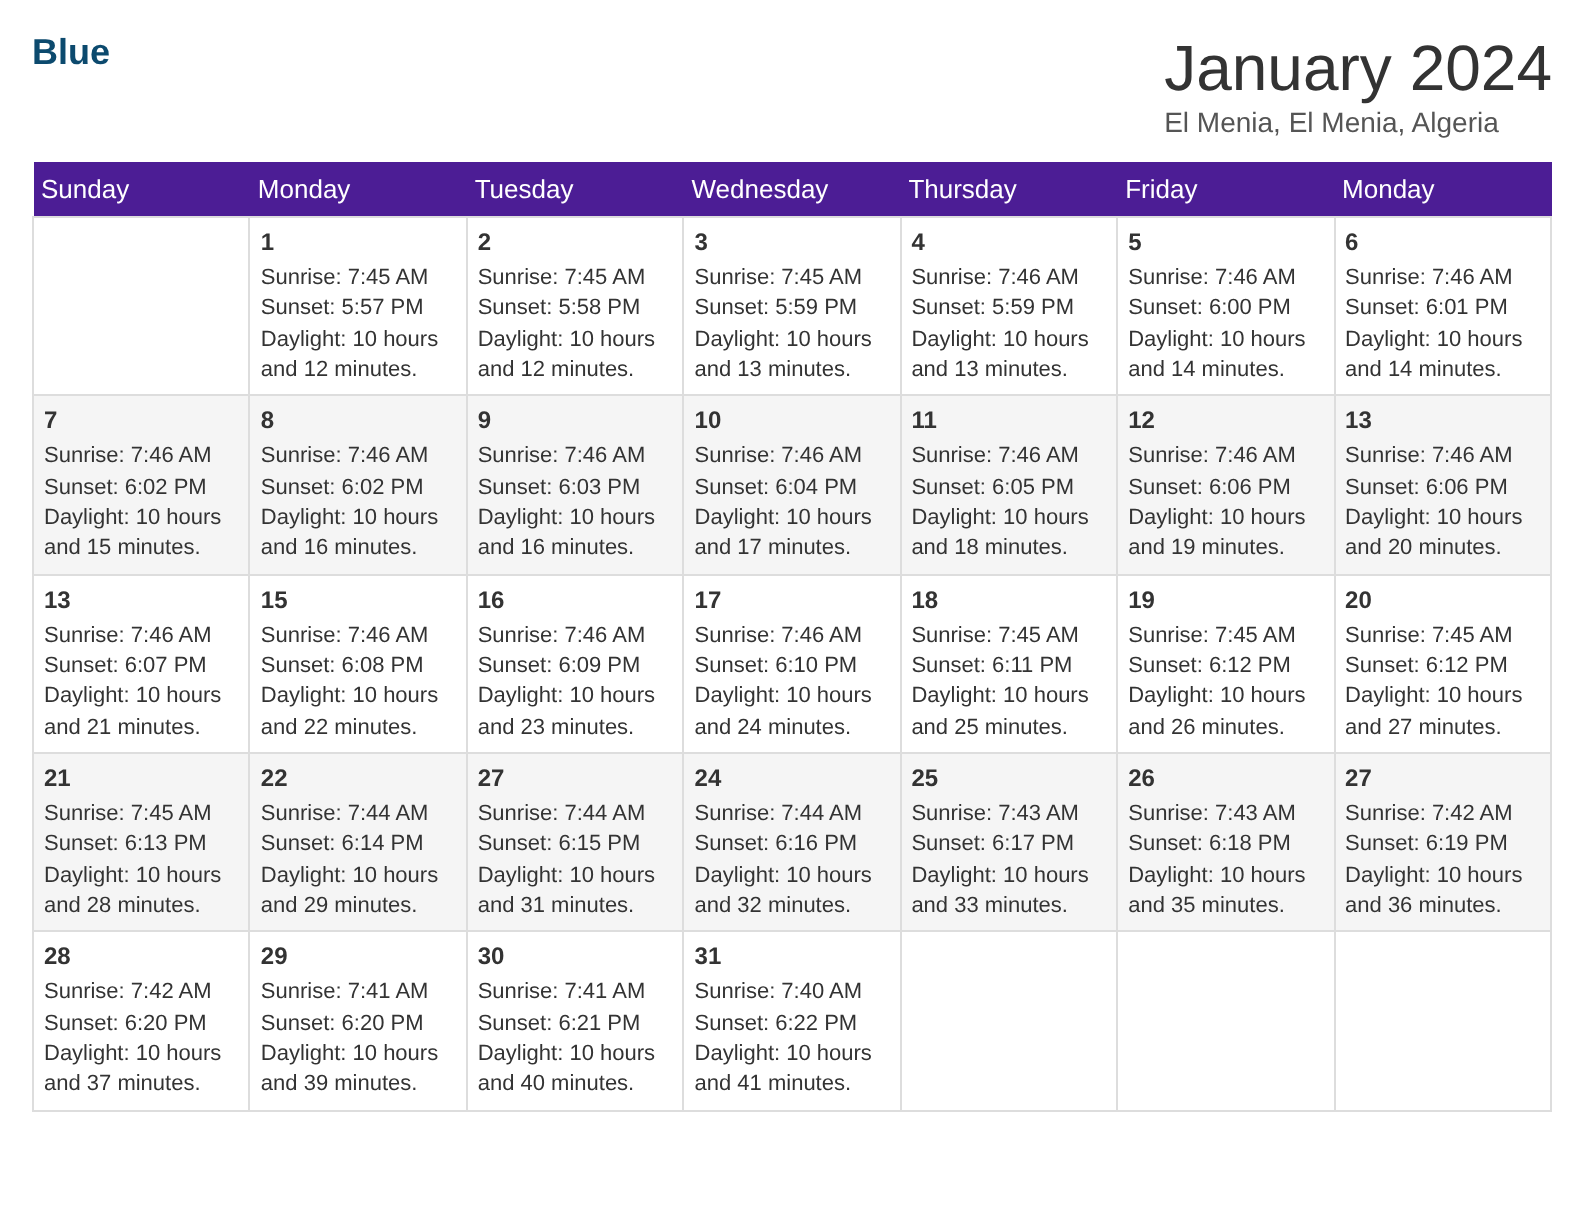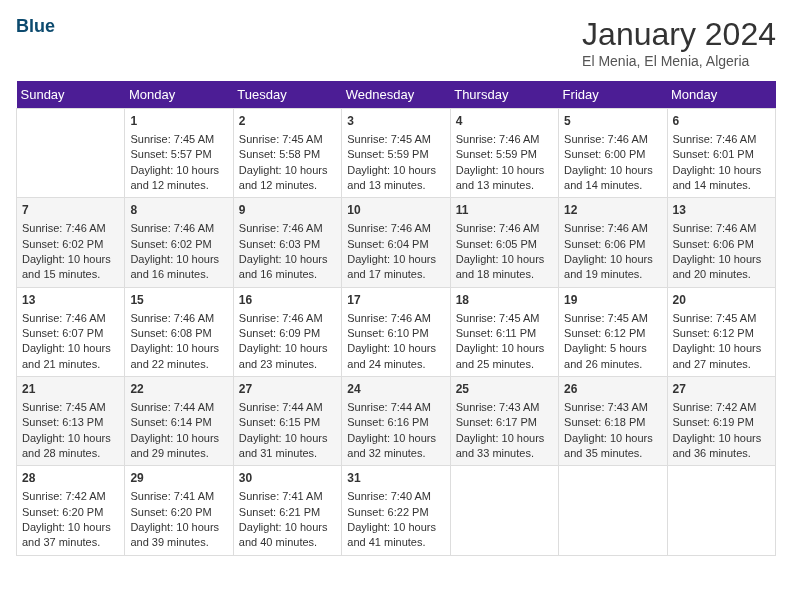--- a/index.html
+++ b/index.html
@@ -128,21 +128,21 @@
         <td><span class="day-num">11</span><span>Sunrise: 7:46 AM</span><br><span>Sunset: 6:05 PM</span><br><span>Daylight: 10 hours and 18 minutes.</span></td>
         <td><span class="day-num">12</span><span>Sunrise: 7:46 AM</span><br><span>Sunset: 6:06 PM</span><br><span>Daylight: 10 hours and 19 minutes.</span></td>
         <td><span class="day-num">13</span><span>Sunrise: 7:46 AM</span><br><span>Sunset: 6:06 PM</span><br><span>Daylight: 10 hours and 20 minutes.</span></td>
       </tr>
       <tr>
         <td><span class="day-num">13</span><span>Sunrise: 7:46 AM</span><br><span>Sunset: 6:07 PM</span><br><span>Daylight: 10 hours and 21 minutes.</span></td>
         <td><span class="day-num">15</span><span>Sunrise: 7:46 AM</span><br><span>Sunset: 6:08 PM</span><br><span>Daylight: 10 hours and 22 minutes.</span></td>
         <td><span class="day-num">16</span><span>Sunrise: 7:46 AM</span><br><span>Sunset: 6:09 PM</span><br><span>Daylight: 10 hours and 23 minutes.</span></td>
         <td><span class="day-num">17</span><span>Sunrise: 7:46 AM</span><br><span>Sunset: 6:10 PM</span><br><span>Daylight: 10 hours and 24 minutes.</span></td>
         <td><span class="day-num">18</span><span>Sunrise: 7:45 AM</span><br><span>Sunset: 6:11 PM</span><br><span>Daylight: 10 hours and 25 minutes.</span></td>
-        <td><span class="day-num">19</span><span>Sunrise: 7:45 AM</span><br><span>Sunset: 6:12 PM</span><br><span>Daylight: 5 hours and 26 minutes.</span></td>
+        <td><span class="day-num">19</span><span>Sunrise: 7:45 AM</span><br><span>Sunset: 6:12 PM</span><br><span>Daylight: 10 hours and 26 minutes.</span></td>
         <td><span class="day-num">20</span><span>Sunrise: 7:45 AM</span><br><span>Sunset: 6:12 PM</span><br><span>Daylight: 10 hours and 27 minutes.</span></td>
       </tr>
       <tr>
         <td><span class="day-num">21</span><span>Sunrise: 7:45 AM</span><br><span>Sunset: 6:13 PM</span><br><span>Daylight: 10 hours and 28 minutes.</span></td>
         <td><span class="day-num">22</span><span>Sunrise: 7:44 AM</span><br><span>Sunset: 6:14 PM</span><br><span>Daylight: 10 hours and 29 minutes.</span></td>
         <td><span class="day-num">27</span><span>Sunrise: 7:44 AM</span><br><span>Sunset: 6:15 PM</span><br><span>Daylight: 10 hours and 31 minutes.</span></td>
         <td><span class="day-num">24</span><span>Sunrise: 7:44 AM</span><br><span>Sunset: 6:16 PM</span><br><span>Daylight: 10 hours and 32 minutes.</span></td>
         <td><span class="day-num">25</span><span>Sunrise: 7:43 AM</span><br><span>Sunset: 6:17 PM</span><br><span>Daylight: 10 hours and 33 minutes.</span></td>
         <td><span class="day-num">26</span><span>Sunrise: 7:43 AM</span><br><span>Sunset: 6:18 PM</span><br><span>Daylight: 10 hours and 35 minutes.</span></td>
         <td><span class="day-num">27</span><span>Sunrise: 7:42 AM</span><br><span>Sunset: 6:19 PM</span><br><span>Daylight: 10 hours and 36 minutes.</span></td>

